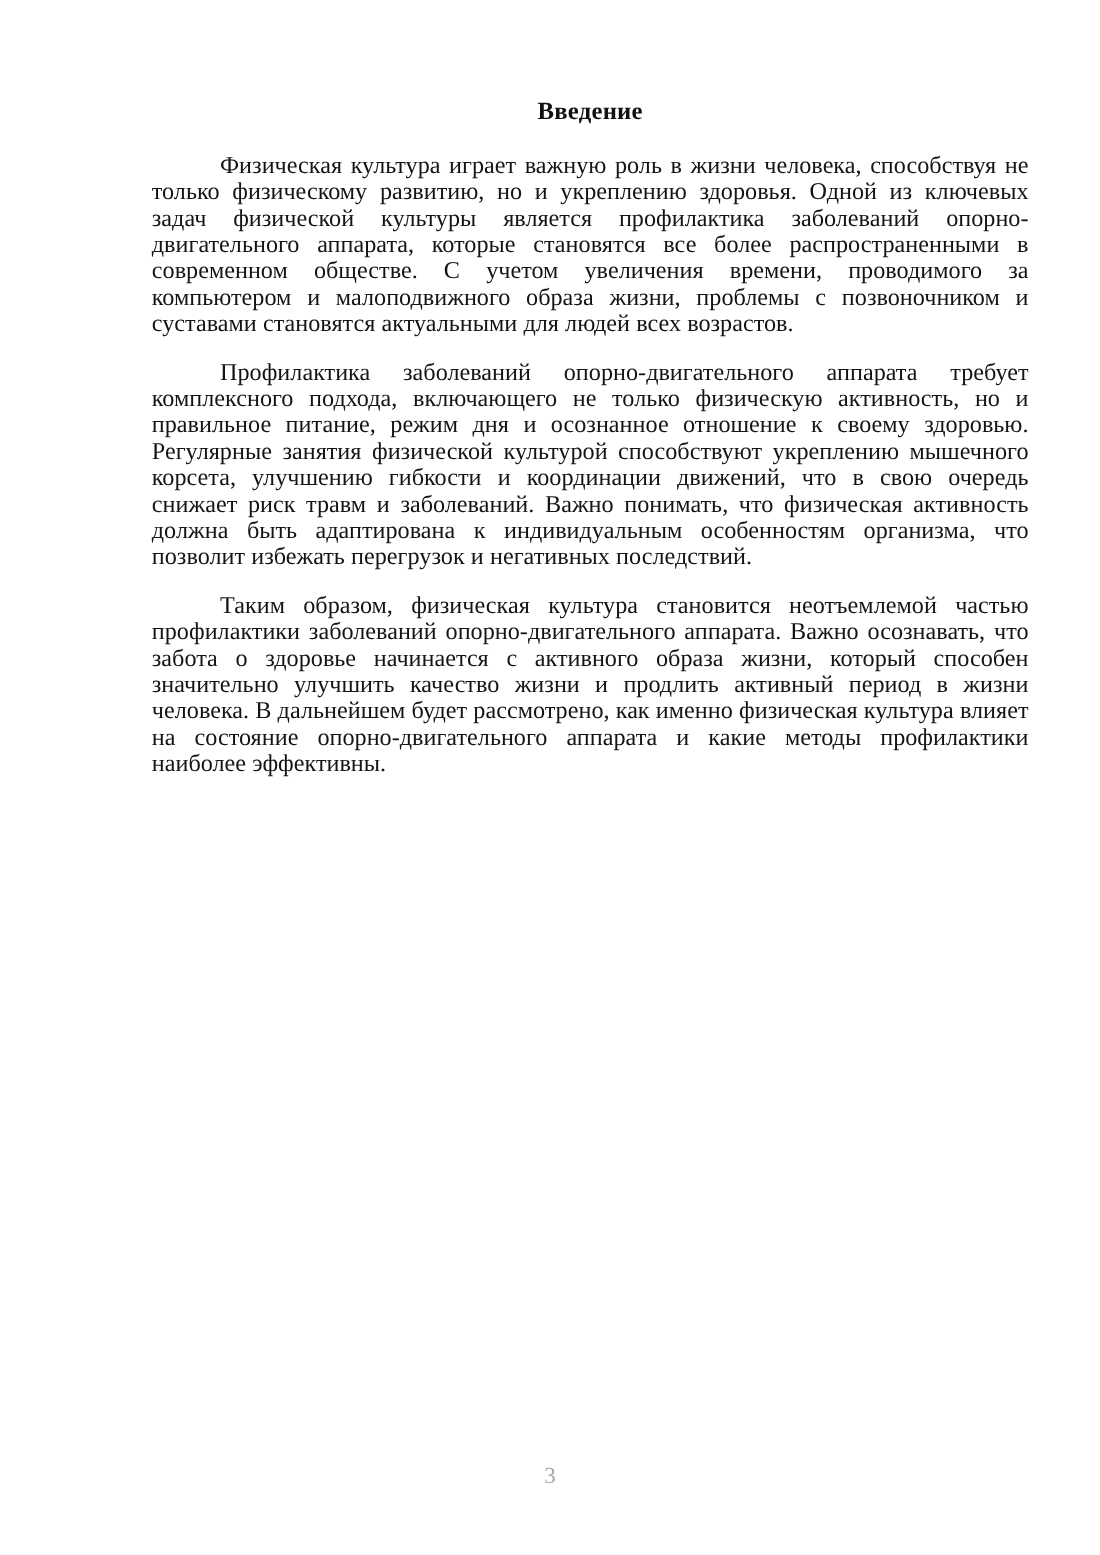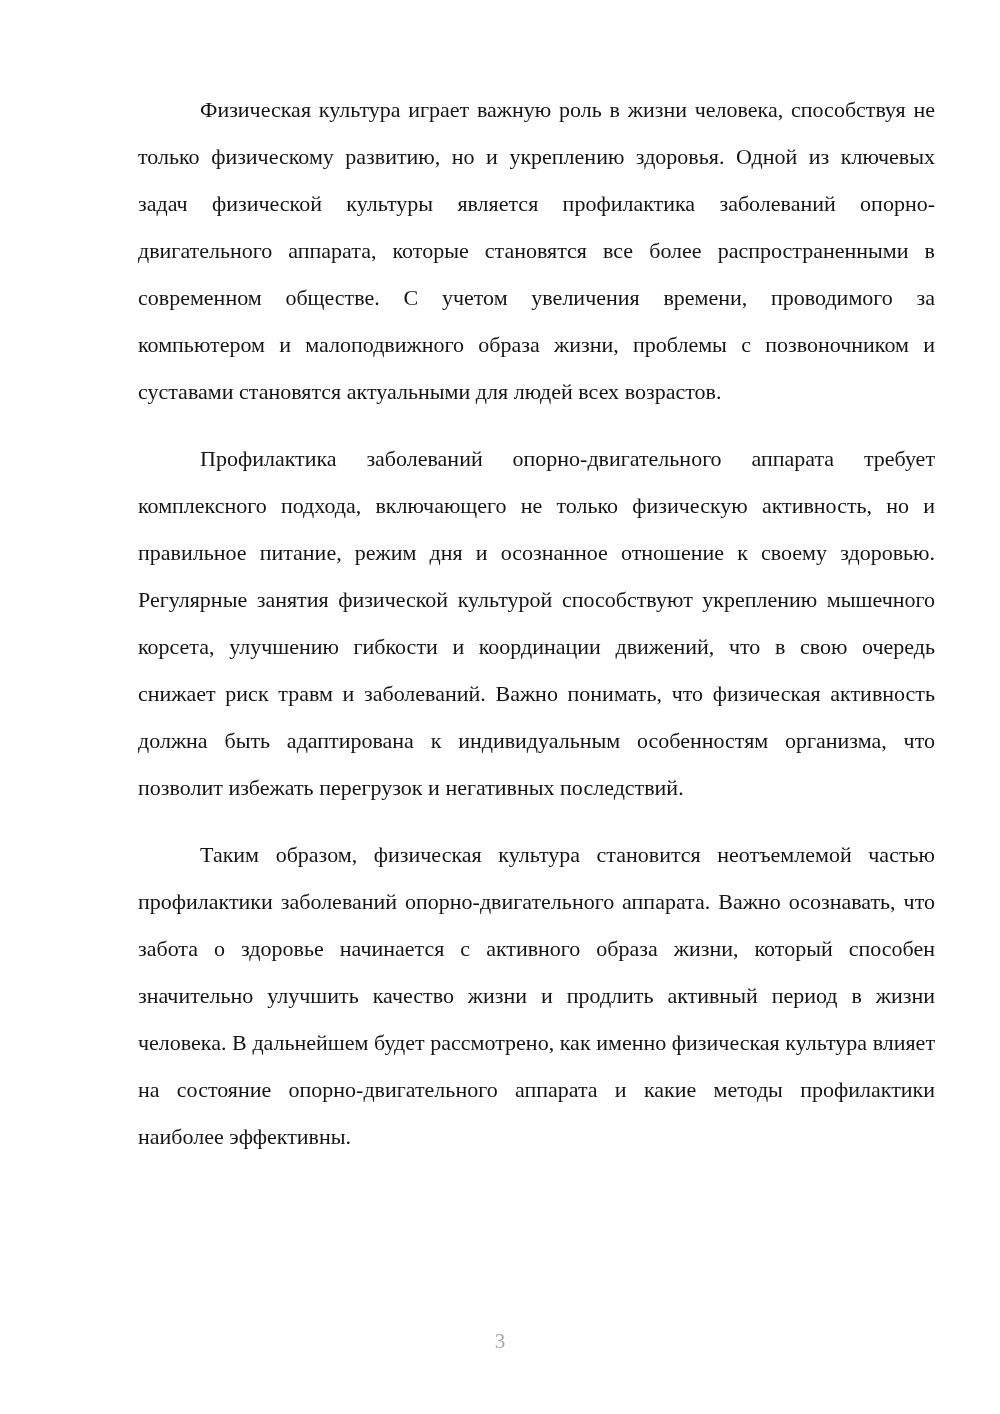--- a/index.html
+++ b/index.html
@@ -39,21 +39,21 @@
     font-weight: bold;
     text-align: center;
     letter-spacing: 0.2px;
     margin: 0 0 22px 0;
     line-height: 30px;
     color: #111111;
   }
 
   .doc-paragraph {
     font-size: 22px;
-    line-height: 47px;
+    line-height: 24px;
     text-align: justify;
     text-justify: inter-word;
     text-indent: 62px;
     margin: 0 0 20px 0;
     color: #141414;
     hyphens: none;
     word-spacing: 0.1px;
   }
 
   .doc-paragraph:last-of-type {
@@ -72,20 +72,21 @@
     font-family: "Liberation Serif", "DejaVu Serif", serif;
   }
 </style>
 </head>
 <body>
 
 <div class="page">
 
   <div class="content">
 
+    <h1 class="doc-heading">Введение</h1>
 
     <p class="doc-paragraph">Физическая культура играет важную роль в жизни человека, способствуя не только физическому развитию, но и укреплению здоровья. Одной из ключевых задач физической культуры является профилактика заболеваний опорно-двигательного аппарата, которые становятся все более распространенными в современном обществе. С учетом увеличения времени, проводимого за компьютером и малоподвижного образа жизни, проблемы с позвоночником и суставами становятся актуальными для людей всех возрастов.</p>
 
     <p class="doc-paragraph">Профилактика заболеваний опорно-двигательного аппарата требует комплексного подхода, включающего не только физическую активность, но и правильное питание, режим дня и осознанное отношение к своему здоровью. Регулярные занятия физической культурой способствуют укреплению мышечного корсета, улучшению гибкости и координации движений, что в свою очередь снижает риск травм и заболеваний. Важно понимать, что физическая активность должна быть адаптирована к индивидуальным особенностям организма, что позволит избежать перегрузок и негативных последствий.</p>
 
     <p class="doc-paragraph">Таким образом, физическая культура становится неотъемлемой частью профилактики заболеваний опорно-двигательного аппарата. Важно осознавать, что забота о здоровье начинается с активного образа жизни, который способен значительно улучшить качество жизни и продлить активный период в жизни человека. В дальнейшем будет рассмотрено, как именно физическая культура влияет на состояние опорно-двигательного аппарата и какие методы профилактики наиболее эффективны.</p>
 
   </div>
 
   <div class="page-number">3</div>

